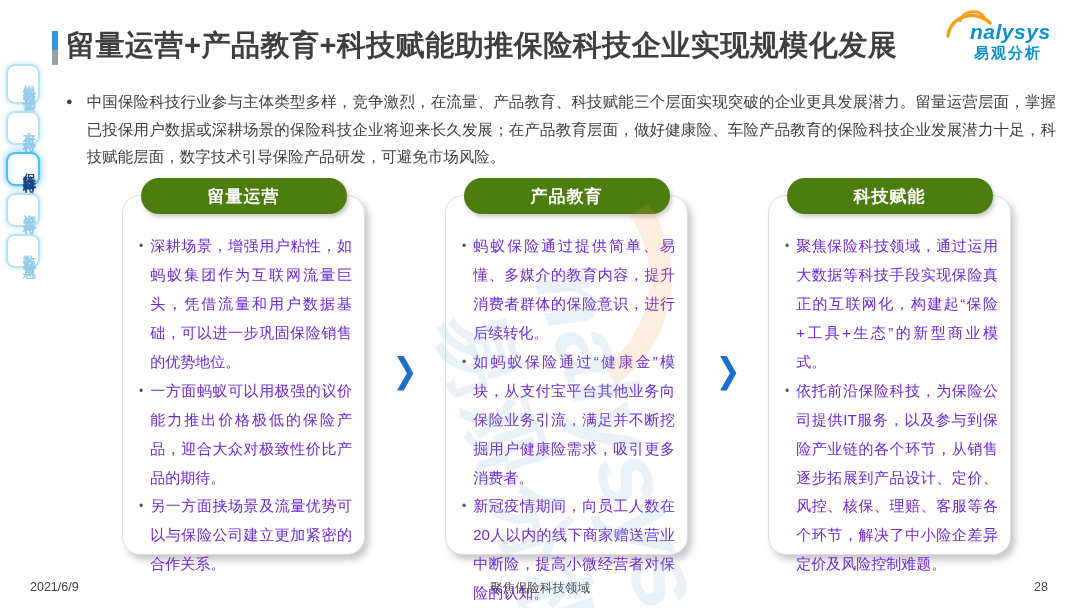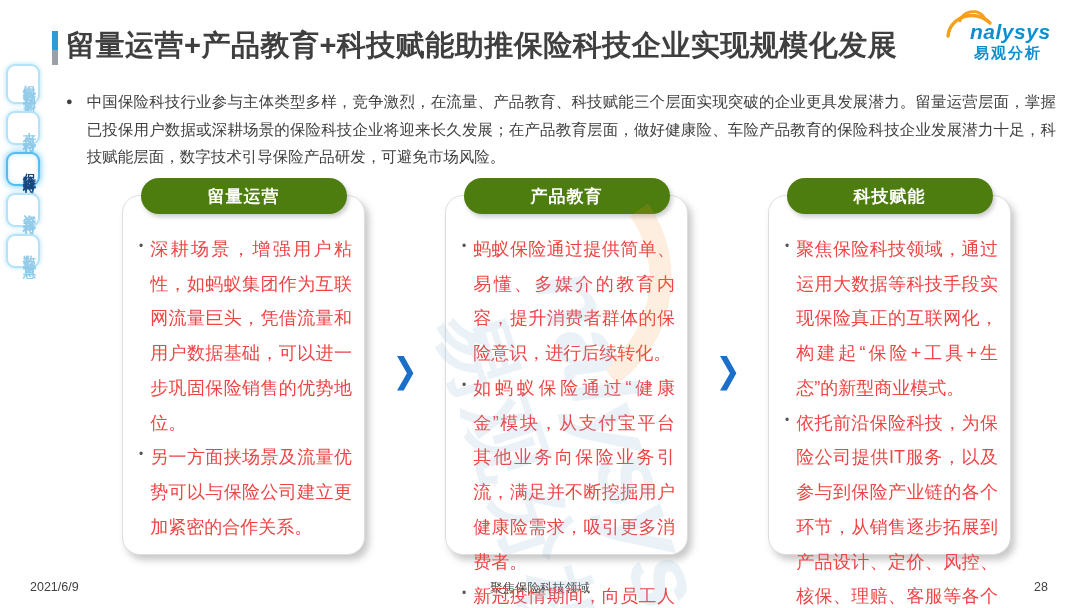--- a/index.html
+++ b/index.html
@@ -50,21 +50,21 @@
   .card { position:relative; width:243px; height:360px; background:#ffffff;
     border:1px solid #dedede; border-radius:18px;
     box-shadow:4px 5px 7px rgba(110,110,110,.38);
     padding:36px 12px 10px 14px; }
   .pill { position:absolute; top:-18px; left:50%; transform:translateX(-50%);
     width:206px; height:36px; border-radius:18px; background:#4d7c0f;
     color:#ffffff; font-size:17px; font-weight:800; letter-spacing:1px;
     display:flex; align-items:center; justify-content:center;
     box-shadow:2px 3px 4px rgba(110,110,110,.35); }
   .card ul { list-style:none; }
-  .card li { display:flex; font-size:18px; line-height:1.93; color:#ef4444;justify-content:center; }
+  .card li { display:flex; font-size:15px; line-height:1.93; color:#6d28d9;justify-content:center; }
   .card li::before { content:"•"; font-size:12px; line-height:29px;
     margin:0 7px 0 2px; color:#555; }
   .card li span { text-align:justify; }
 
   .gap { width:80px; display:flex; align-items:center; justify-content:center; }
   .arrow { color:#1b6fc8; font-size:30px; font-weight:900; line-height:1;
     transform:scaleY(1.15); margin-top:-10px; }
   .arrow::before { content:"❯"; }
 
   
@@ -120,20 +120,23 @@
 
   <main class="columns">
 
     <section class="card">
       <div class="pill">留量运营</div>
       <ul>
         <li>
             <span>深耕场景，增强用户粘性，如蚂蚁集团作为互联网流量巨头，凭借流量和用户数据基础，可以进一步巩固保险销售的优势地位。</span>
           </li>
         <li>
+            <span>一方面蚂蚁可以用极强的议价能力推出价格极低的保险产品，迎合大众对极致性价比产品的期待。</span>
+          </li>
+        <li>
             <span>另一方面挟场景及流量优势可以与保险公司建立更加紧密的合作关系。</span>
           </li>
       </ul>
     </section>
 
     <div class="gap">
       <span class="arrow"></span>
     </div>
 
     <section class="card">

